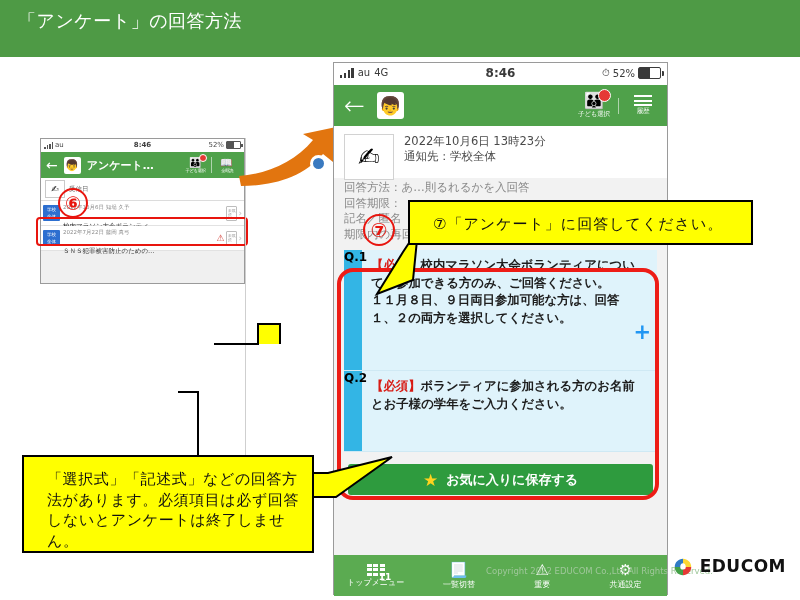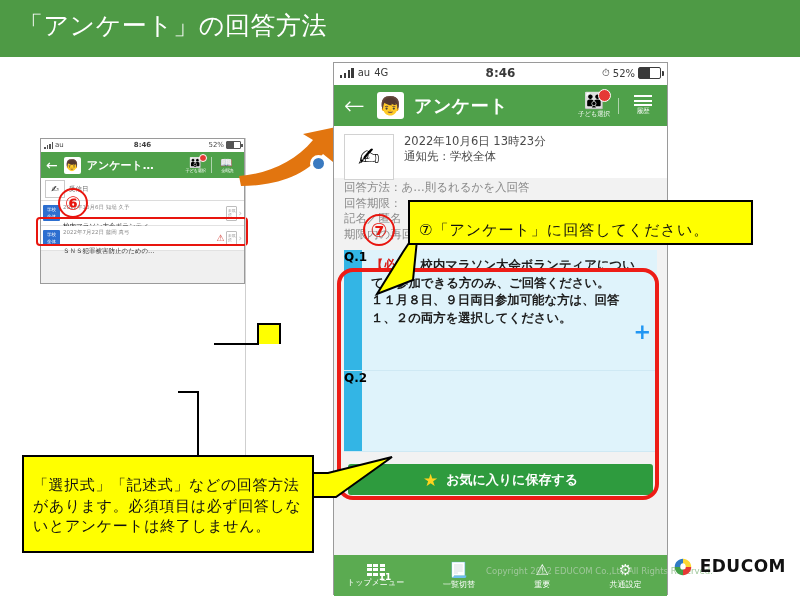--- a/index.html
+++ b/index.html
@@ -11,21 +11,21 @@
   }
   .slide{position:absolute;inset:0;}
 
   
   .header-band{
     position:absolute;left:0;top:0;width:800px;height:57px;
     background:#4e9a45;
   }
   .header-title{
     position:absolute;left:18px;top:9px;
-    color:#ffffff;font-size:25px;font-weight:normal;
+    color:#ffffff;font-size:18px;font-weight:normal;
     letter-spacing:0.5px;white-space:nowrap;
   }
   .header-underline{
     position:absolute;left:0;top:57px;width:800px;height:5px;background:#ffffff;
   }
 
   
   .phone{position:absolute;background:#ffffff;border:1px solid #9a9a9a;box-sizing:border-box;}
 
   
@@ -215,21 +215,21 @@
   .blue-dot{
     position:absolute;left:310px;top:155px;width:17px;height:17px;border-radius:50%;
     background:#3a7ac0;border:3px solid #fff;box-sizing:border-box;
   }
 
   
   .callout{
     position:absolute;background:#ffff00;border:2px solid #000;box-sizing:border-box;
     color:#111;line-height:1.38;
   }
-  .callout .txt{padding:18px 9px;display:block;}
+  .callout .txt{padding:12px 9px;display:block;margin-left:14px;}
 
   .callout1{left:84px;top:338px;width:246px;height:54px;font-size:14.5px;}
   .callout2{left:408px;top:200px;width:345px;height:45px;font-size:15px;letter-spacing:1px;}
   .callout3{left:22px;top:455px;width:292px;height:98px;font-size:15px;letter-spacing:0.6px;}
 
   .tail{position:absolute;overflow:visible;}
 
   
   .educom{
     position:absolute;right:14px;bottom:22px;display:flex;align-items:flex-start;gap:6px;
@@ -345,21 +345,20 @@
         <span>52%</span>
         <span class="batt-lg">
             <span style="width:52%"></span>
           </span>
       </span>
     </div>
 
     <div class="pr-nav">
       <span class="pr-back">←</span>
       <span class="pr-avatar">👦</span>
-      <span class="pr-title">アンケート</span>
       <span class="pr-nav-right">
         <span class="pr-navbtn">
           <span class="ic">👪</span>
           <span class="dot-badge-lg"></span>
           <span class="lbl">子ども選択</span>
         </span>
         <span class="divider-v"></span>
         <span class="pr-navbtn">
           <span class="hamb">
               <i></i>
@@ -392,20 +391,23 @@
         <div class="q-row" style="min-height:120px;">
           <span class="q-label">Q.1</span>
           <span class="q-text">
             <span class="req">【必須】</span><span style="white-space:pre-wrap;">校内マラソン大会ボランティアについて、参加できる方のみ、ご回答ください。
 １１月８日、９日両日参加可能な方は、回答１、２の両方を選択してください。</span>
           </span>
           <span class="plus" style="top:72px;">+</span>
         </div>
         <div class="q-row" style="min-height:80px;">
           <span class="q-label">Q.2</span>
+          <span class="q-text">
+            <span class="req">【必須】</span><span style="white-space:pre-wrap;">ボランティアに参加される方のお名前とお子様の学年をご入力ください。</span>
+          </span>
         </div>
       </div>
 
       <div class="fav-btn">
         <span class="star">★</span>
         <span>お気に入りに保存する</span>
       </div>
 
       <div class="pr-tabbar">
         <span class="tabitem">

